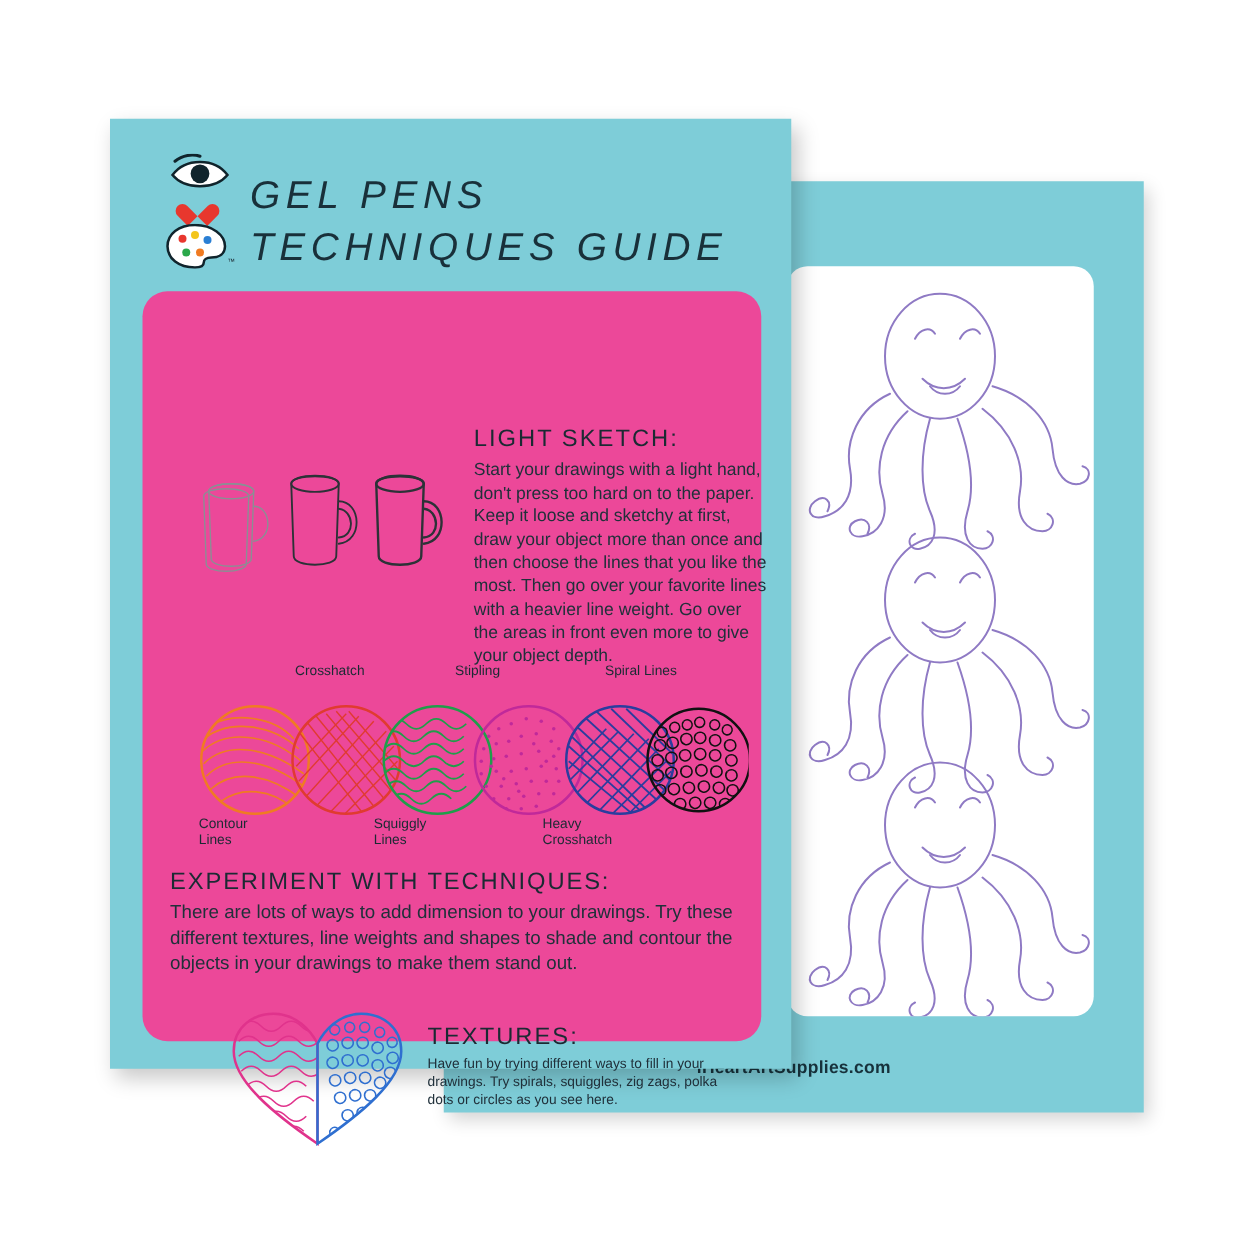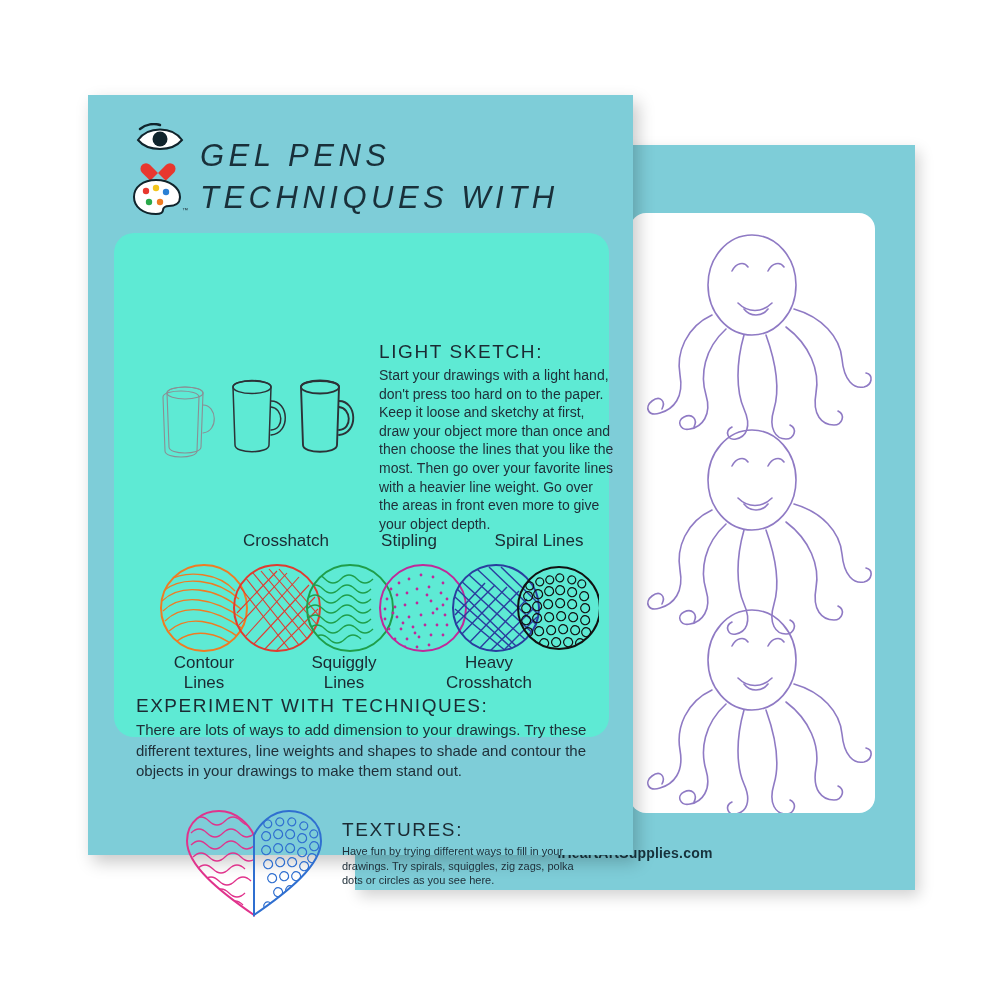--- a/index.html
+++ b/index.html
@@ -107,22 +107,22 @@
     white-space: nowrap;
     font-style: italic;
   }
 
   
   #panel {
     position: absolute;
     left: 26px;
     top: 138px;
     width: 495px;
-    height: 504px;
-    background: #5eead4;
+    height: 600px;
+    background: #ec4899;
     border-radius: 20px;
     text-decoration: underline;
   }
 
   
   #light-sketch-title {
     position: absolute;
     left: 265px;
     top: 108px;
     font-size: 19px;
@@ -149,23 +149,22 @@
   
   #spheres-art {
     position: absolute;
     left: 45px;
     top: 320px;
     width: 440px;
     height: 110px;
   }
   .sphere-label {
     position: absolute;
-    font-size: 17px;
+    font-size: 11px;
     color: #1b2a33;
-    text-align: center;
     line-height: 1.2;
   }
   #lbl-crosshatch { left: 122px; top: 298px; width: 100px; }
   #lbl-stipling   { left: 250px; top: 298px; width: 90px; }
   #lbl-spiral     { left: 370px; top: 298px; width: 110px; }
   #lbl-contour    { left: 45px;  top: 420px; width: 90px; }
   #lbl-squiggly   { left: 185px; top: 420px; width: 90px; }
   #lbl-heavy      { left: 320px; top: 420px; width: 110px; }
 
   
@@ -292,21 +291,21 @@
         <circle cx="34" cy="13" r="3.2" fill="#2a7fd4"></circle>
         <circle cx="17" cy="23" r="3.2" fill="#2aa84a"></circle>
         <circle cx="28" cy="23" r="3.2" fill="#f07b22"></circle>
       </svg>
     </span>
     <span class="tm">™</span>
   </div>
 
   <div id="title-block">
     <div id="title-line1">GEL PENS</div>
-    <div id="title-line2">TECHNIQUES WITH</div>
+    <div id="title-line2">TECHNIQUES GUIDE</div>
   </div>
 
   <div id="panel">
 
     <div id="cups-art">
       <svg width="205" height="130" viewBox="0 0 205 130">
         <g fill="none" stroke="#8a8f94" stroke-width="1.1" stroke-linecap="round">
           <path d="M8 32 C8 24 44 24 44 32 L42 86 C42 94 10 94 10 86 Z"></path>
           <ellipse cx="26" cy="32" rx="18" ry="6"></ellipse>
           <path d="M44 44 C58 44 60 70 44 72"></path>

